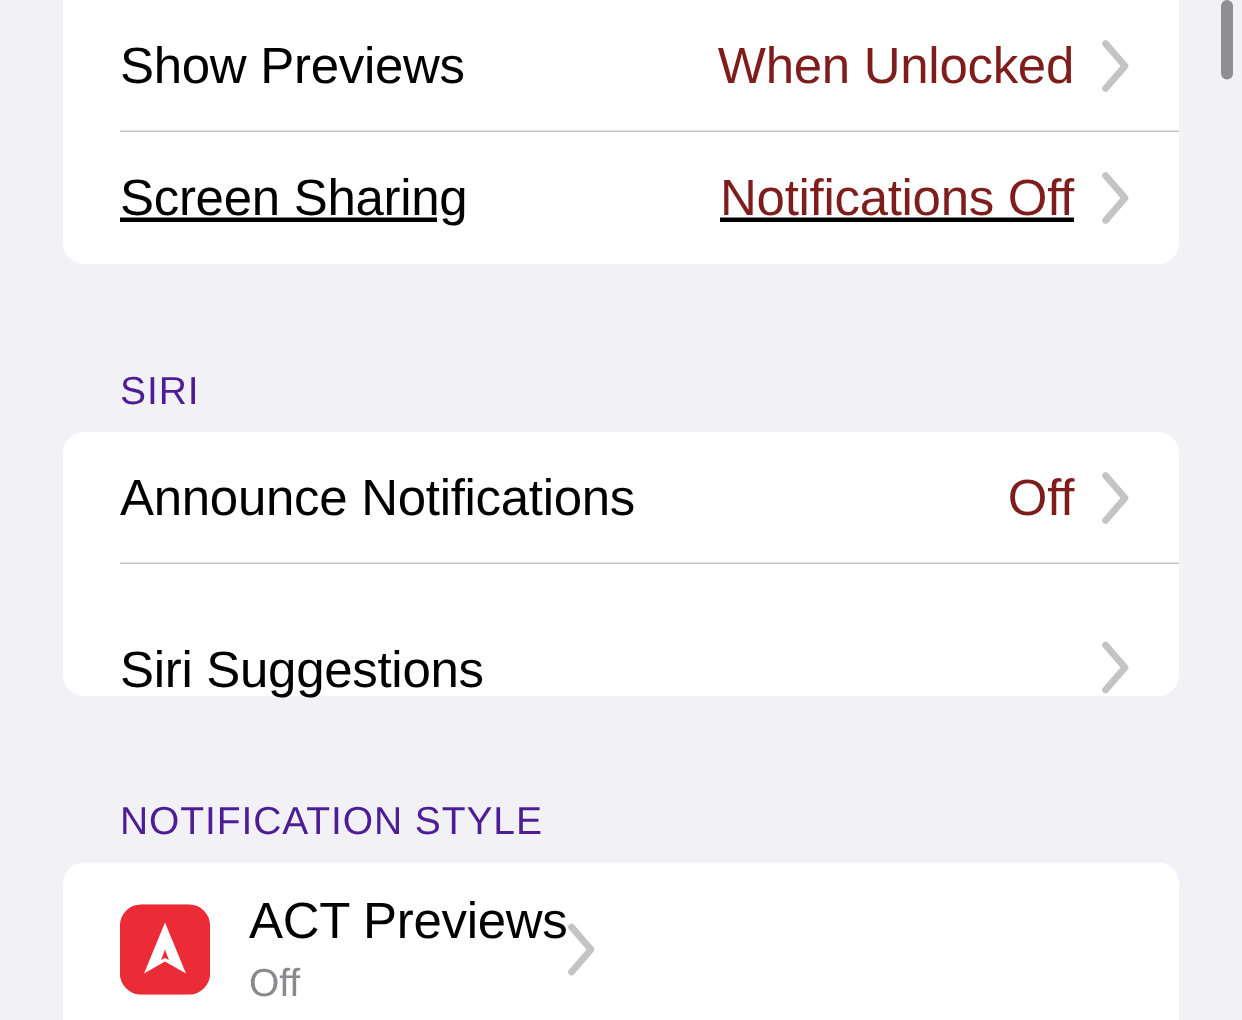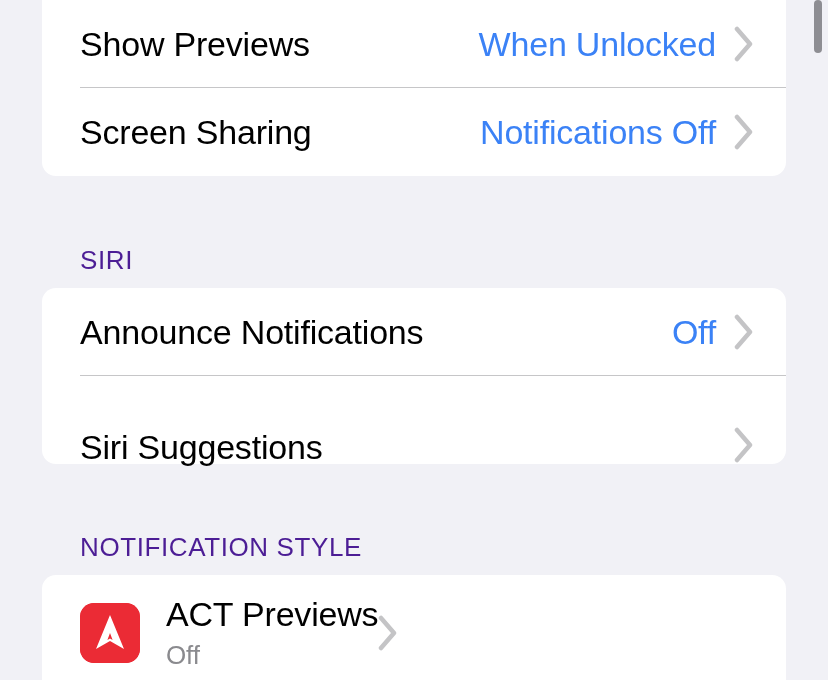--- a/index.html
+++ b/index.html
@@ -54,21 +54,21 @@
   .row .title {
     font-size: 34px;
     color: #000000;
     letter-spacing: -0.2px;
     white-space: nowrap;
     line-height: 1;
   }
   .row .spacer { flex: 1 1 auto; }
   .row .value {
     font-size: 34px;
-    color: #3b82f6;
+    color: #7f1d1d;
     letter-spacing: -0.2px;
     white-space: nowrap;
     line-height: 1;
     margin-right: 18px;
   }
 
   
   .chevron {
     flex: 0 0 auto;
     width: 22px;
@@ -161,21 +161,21 @@
       <span class="spacer"></span>
       <span class="value">When Unlocked</span>
       <span class="chevron">
         <svg width="22" height="38" viewBox="0 0 22 38" fill="none" xmlns="http://www.w3.org/2000/svg">
           <path d="M3 4 L16 19 L3 34" stroke="#C4C4C6" stroke-width="4.5" stroke-linecap="round" stroke-linejoin="round"></path>
         </svg>
       </span>
       <span class="separator"></span>
     </div>
 
-    <div class="row" style="height:88px;">
+    <div class="row" style="height:88px;text-decoration:underline;">
       <span class="title">Screen Sharing</span>
       <span class="spacer"></span>
       <span class="value">Notifications Off</span>
       <span class="chevron">
         <svg width="22" height="38" viewBox="0 0 22 38" fill="none" xmlns="http://www.w3.org/2000/svg">
           <path d="M3 4 L16 19 L3 34" stroke="#C4C4C6" stroke-width="4.5" stroke-linecap="round" stroke-linejoin="round"></path>
         </svg>
       </span>
     </div>
   </div>

